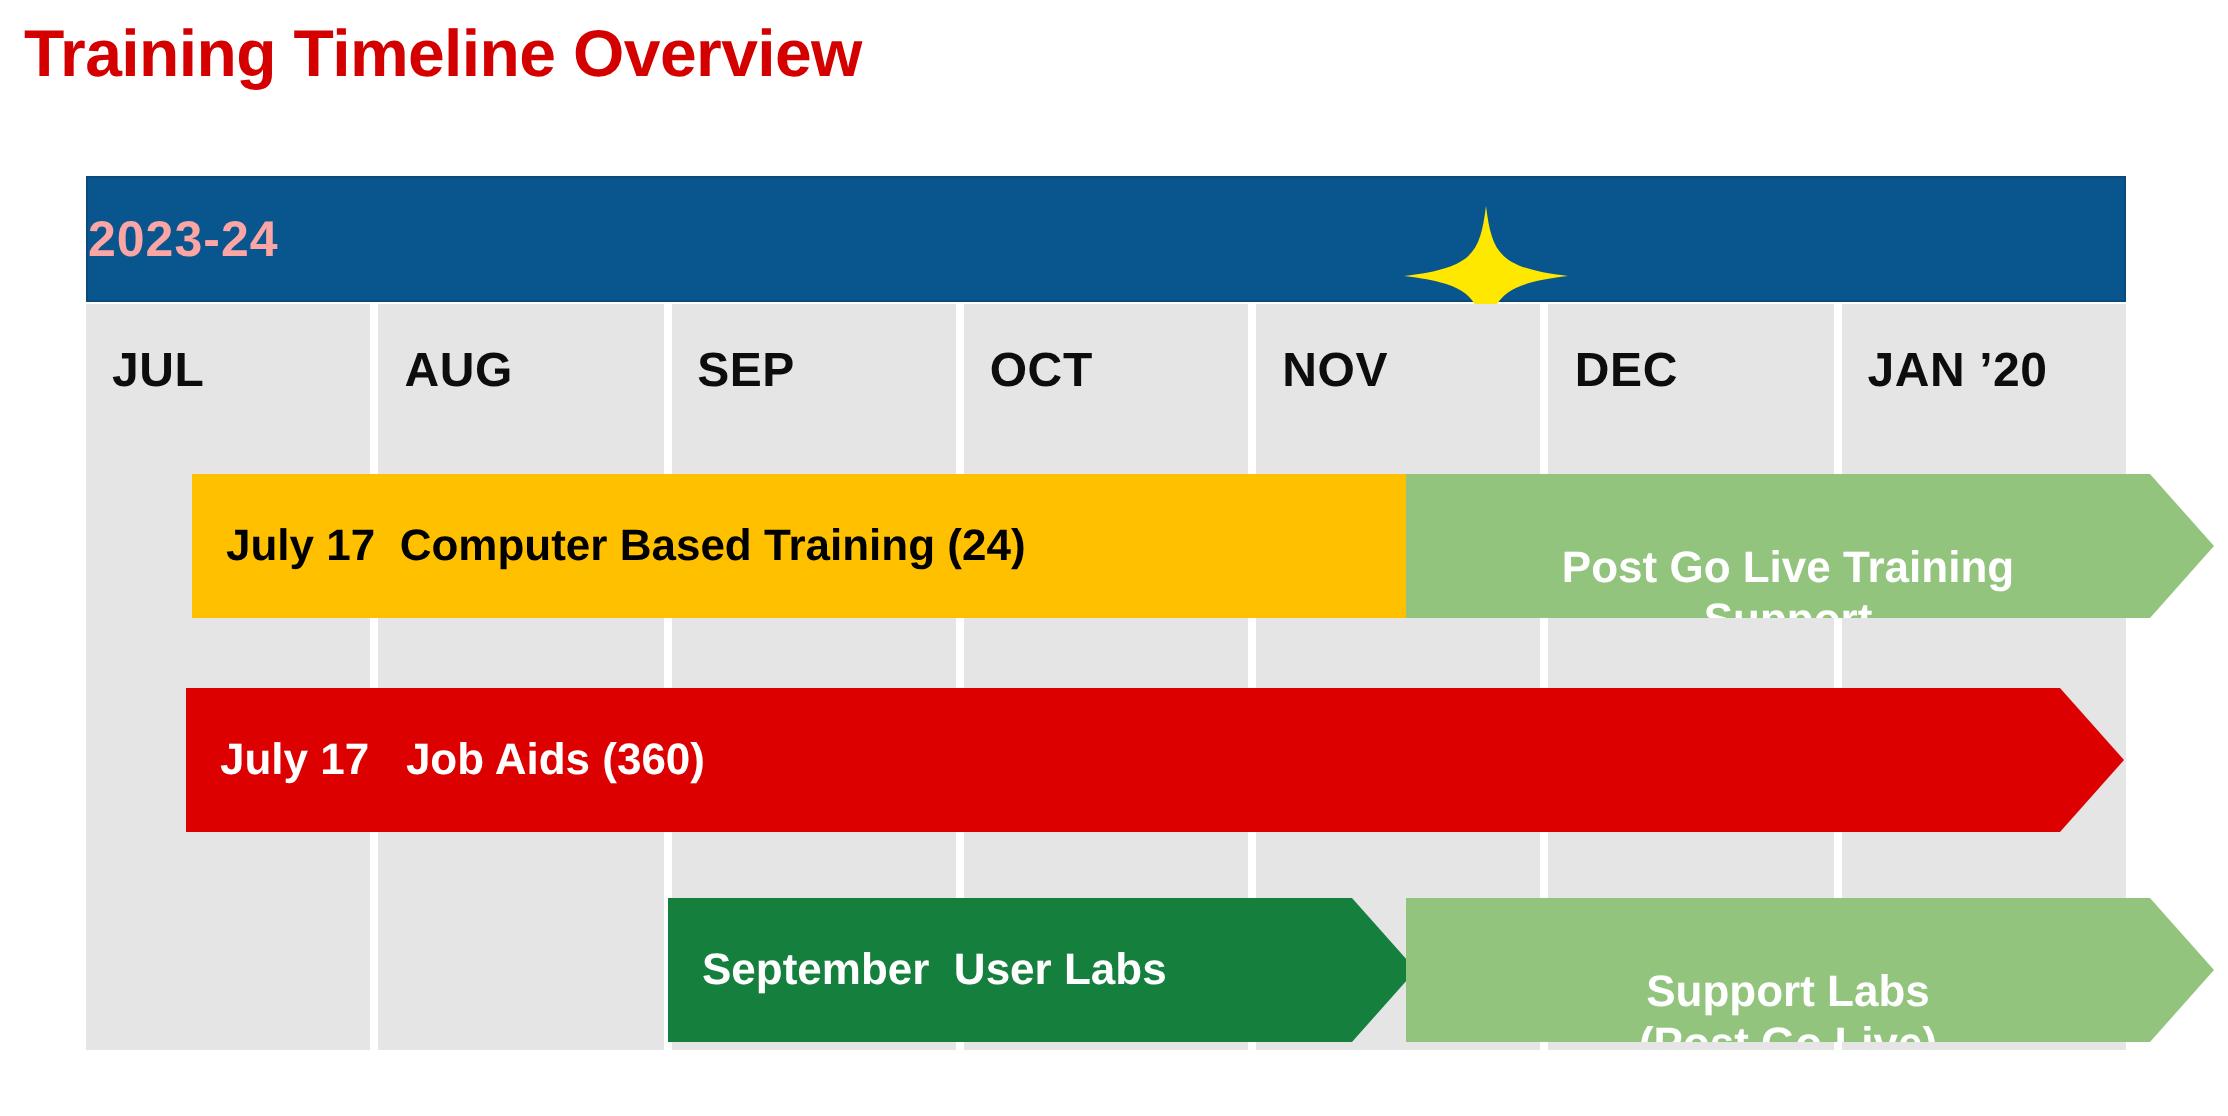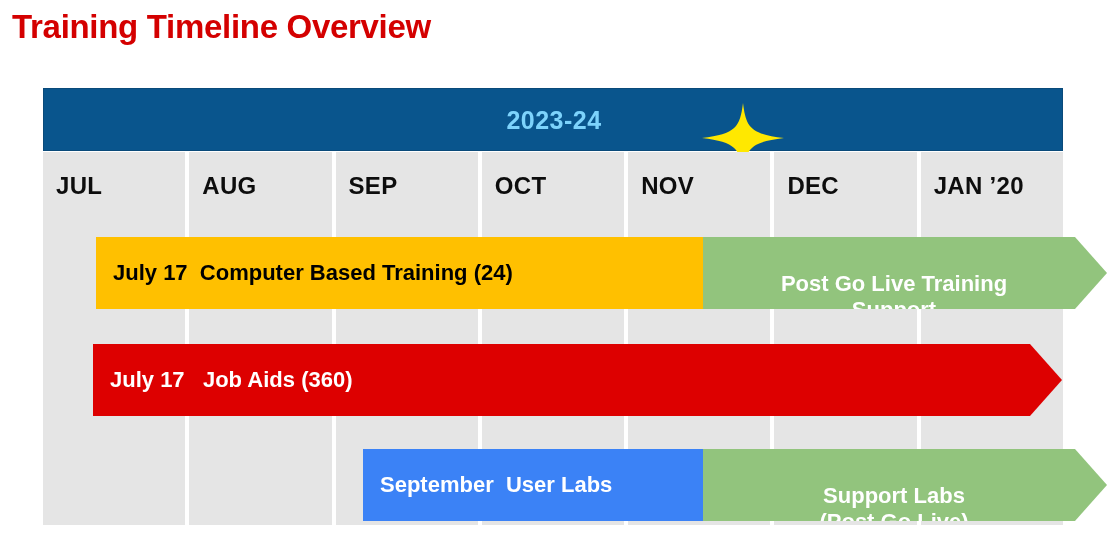--- a/index.html
+++ b/index.html
@@ -47,22 +47,22 @@
     box-sizing: border-box;
     border: 1px solid #0a4a7a;
   }
   #year-label {
     position: absolute;
     left: 0;
     top: 0;
     width: 1020px;
     height: 63px;
     line-height: 63px;
-    text-align: center;
-    color: #7dd3fc;
+    text-align: left;
+    color: #fca5a5;
     font-size: 25px;
     font-weight: bold;
     letter-spacing: 0.5px;
   }
 
   
   #sparkle {
     position: absolute;
     left: 657px;
     top: 13px;
@@ -144,22 +144,21 @@
     left: 660px; top: 85px; width: 404px; height: 72px;
     background: #92C47D;
   }
   #bar-job-aids {
     left: 50px; top: 192px; width: 969px; height: 72px;
     background: #DD0000;
     justify-content: flex-end;
   }
   #bar-user-labs {
     left: 291px; top: 297px; width: 374px; height: 72px;
-    background: #3b82f6;
-    margin-left: 29px;
+    background: #15803d;
   }
   #bar-support-labs {
     left: 660px; top: 297px; width: 404px; height: 72px;
     background: #92C47D;
   }
 </style>
 </head>
 <body>
 
 <div id="page-title">Training Timeline Overview</div>

